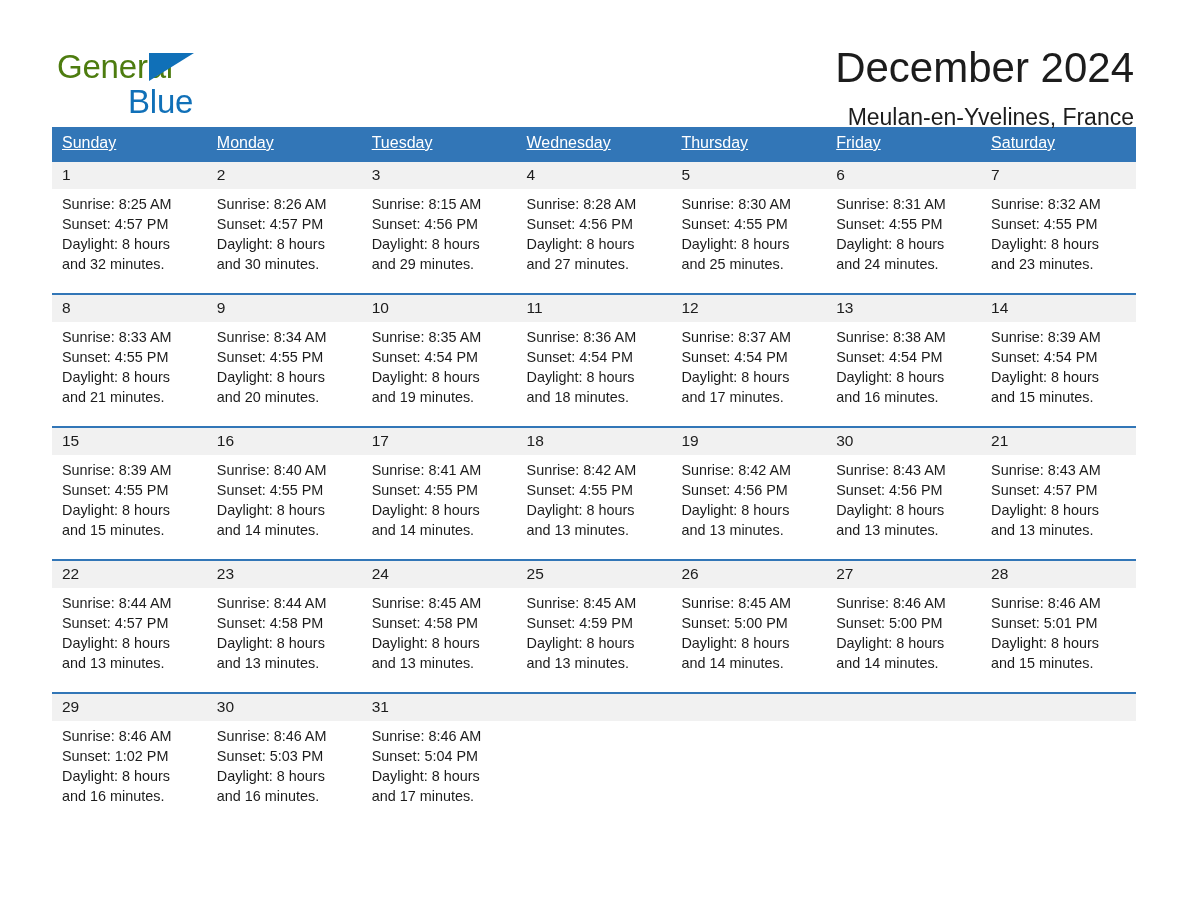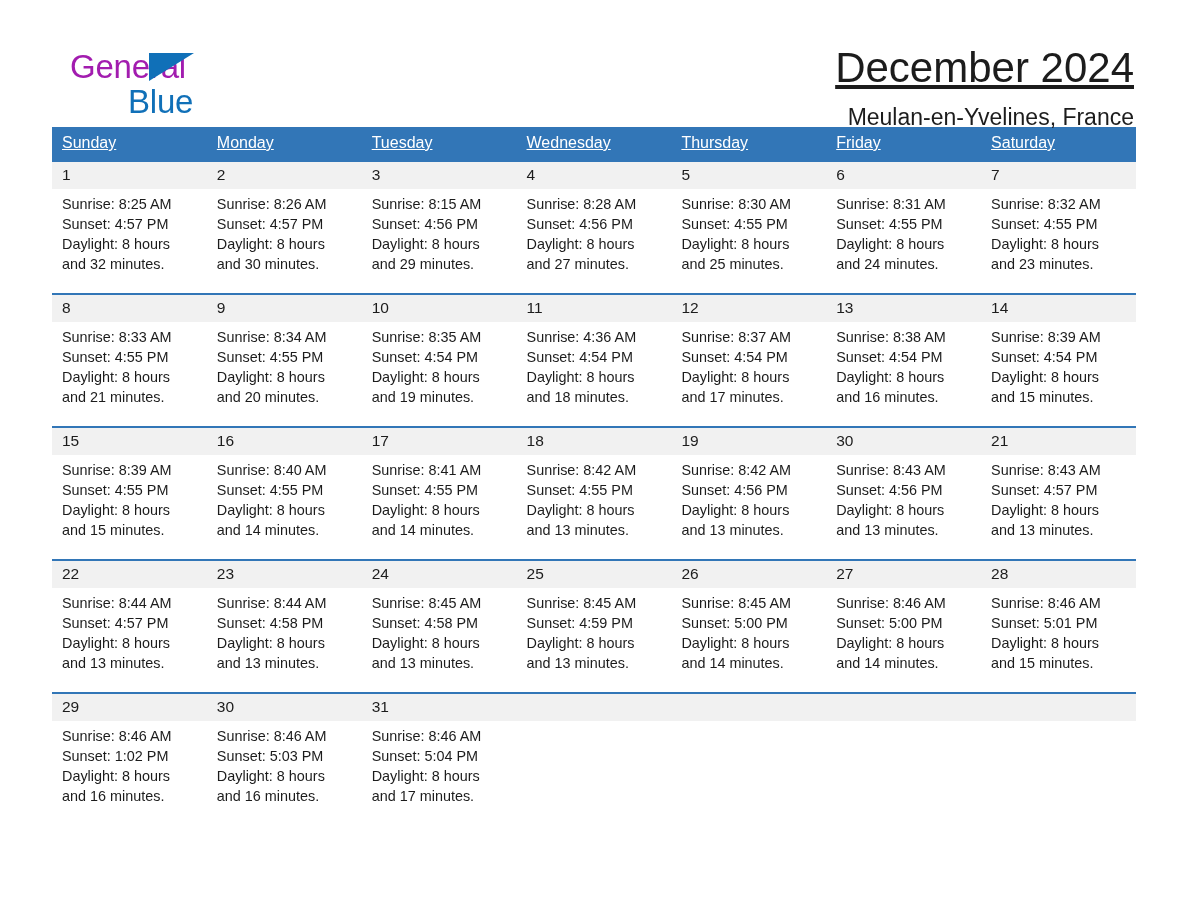--- a/index.html
+++ b/index.html
@@ -33,24 +33,23 @@
     position: absolute;
     left: 57px;
     top: 50px;
     line-height: 1;
     user-select: none;
   }
   .logo-row1 {
     position: relative;
     display: block;
     font-size: 33px;
-    color: #a21caf;
+    color: #4d7c0f;
     letter-spacing: -0.2px;
     font-family: "Liberation Sans", sans-serif;
-    margin-left: 13px;
   }
   .logo-tri {
     position: absolute;
     left: 92px;
     top: 3px;
     width: 0;
     height: 0;
     border-left: 45px solid #1070b8;
     border-bottom: 28px solid transparent;
   }
@@ -68,21 +67,20 @@
     right: 54px;
     top: 46px;
     text-align: right;
   }
   .month-title {
     font-size: 42px;
     color: #1c1c1c;
     line-height: 1.05;
     font-weight: normal;
     white-space: nowrap;
-    text-decoration: underline;
   }
   .location {
     margin-top: 14px;
     font-size: 23px;
     color: #1c1c1c;
     white-space: nowrap;
   }
 
   
   .calendar {
@@ -265,21 +263,21 @@
             <div class="details">
               <div>Sunrise: 8:35 AM</div>
               <div>Sunset: 4:54 PM</div>
               <div>Daylight: 8 hours</div>
               <div>and 19 minutes.</div>
             </div>
           </td>
           <td>
             <div class="daynum">11</div>
             <div class="details">
-              <div>Sunrise: 4:36 AM</div>
+              <div>Sunrise: 8:36 AM</div>
               <div>Sunset: 4:54 PM</div>
               <div>Daylight: 8 hours</div>
               <div>and 18 minutes.</div>
             </div>
           </td>
           <td>
             <div class="daynum">12</div>
             <div class="details">
               <div>Sunrise: 8:37 AM</div>
               <div>Sunset: 4:54 PM</div>

